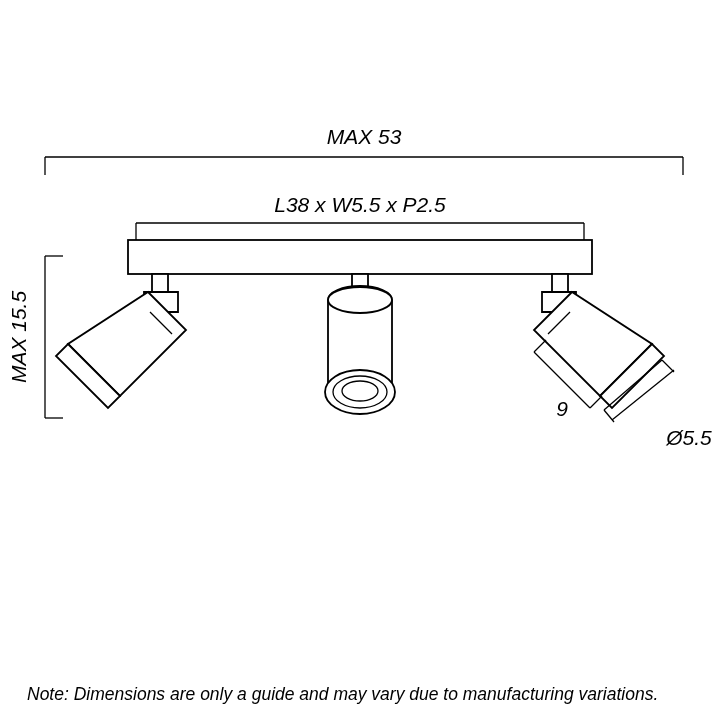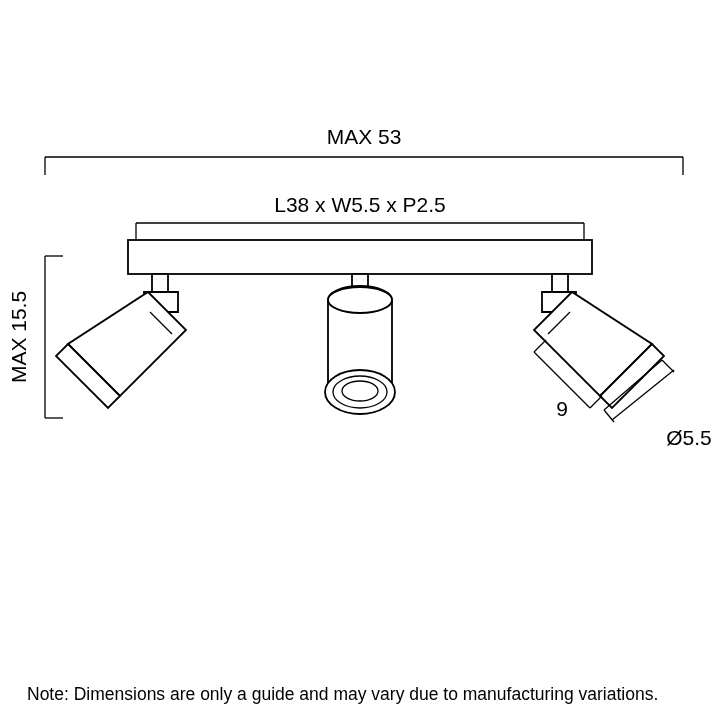--- a/index.html
+++ b/index.html
@@ -11,20 +11,21 @@
     width: 720px;
     height: 720px;
     font-family: "Liberation Sans", sans-serif;
     color: #000000;
     overflow: hidden;
   }
   #stage {
     position: relative;
     width: 720px;
     height: 720px;
+    font-style: italic;
   }
   svg#drawing {
     position: absolute;
     left: 0;
     top: 0;
     width: 720px;
     height: 720px;
   }
   .dim-text {
     font-family: "Liberation Sans", sans-serif;

